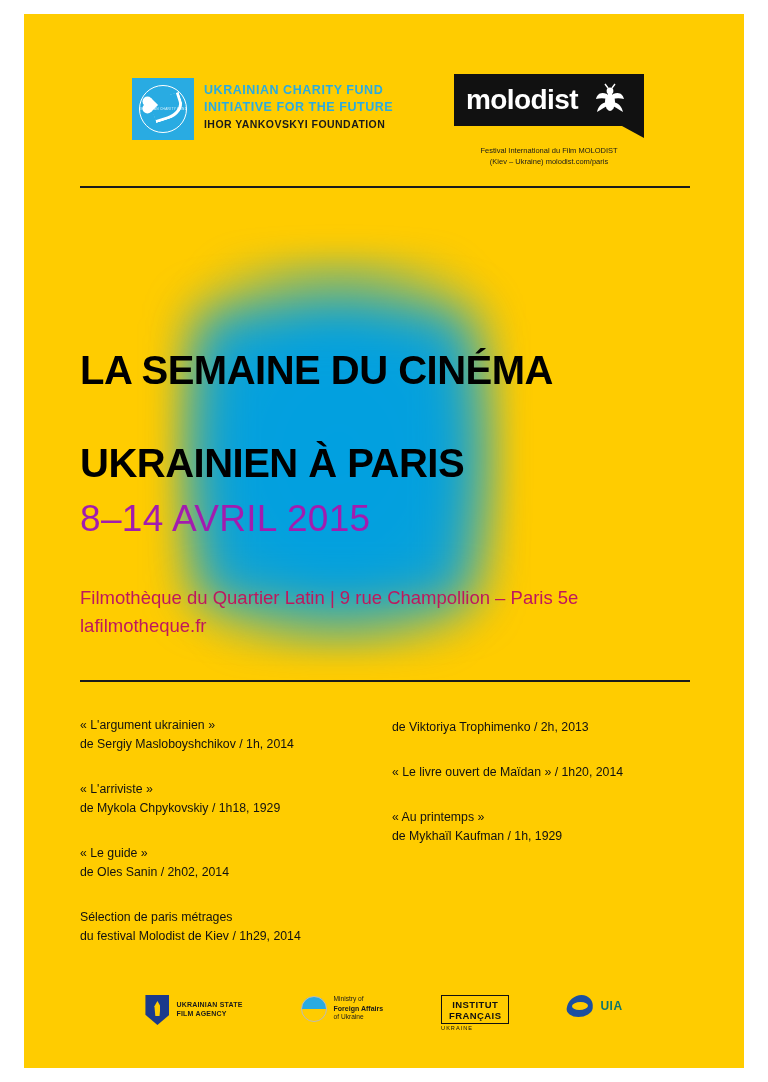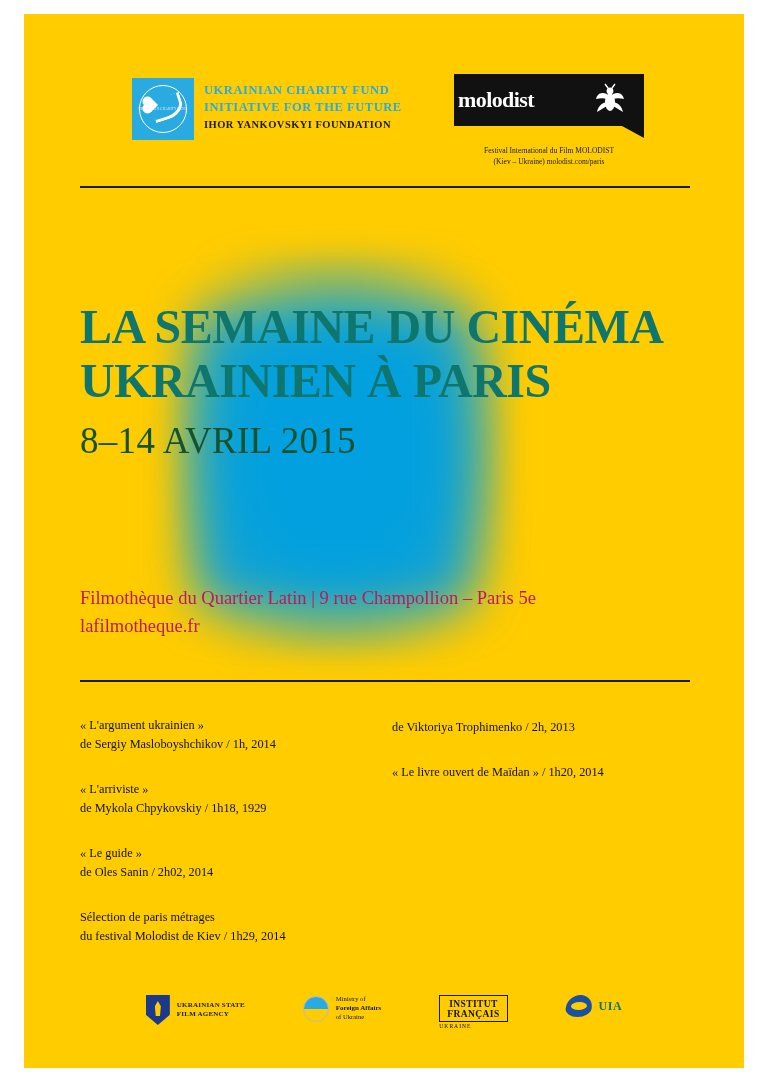--- a/index.html
+++ b/index.html
@@ -12,21 +12,20 @@
     height: 1082px;
     font-family: "Liberation Sans", sans-serif;
     overflow: hidden;
   }
   .poster {
     position: relative;
     width: 768px;
     height: 1082px;
     background: #ffffff;
     box-sizing: border-box;
-    font-family: Liberation Serif, serif;
   }
   .poster-inner {
     position: absolute;
     left: 24px;
     top: 14px;
     width: 720px;
     height: 1054px;
     background: #FFCC00;
     overflow: hidden;
   }
@@ -170,24 +169,24 @@
     position: absolute;
     right: -0px;
     bottom: -12px;
     width: 0;
     height: 0;
     border-left: 22px solid transparent;
     border-top: 12px solid #111111;
   }
   .molodist-word {
     color: #ffffff;
-    font-size: 22px;
+    font-size: 28px;
     font-weight: bold;
     letter-spacing: -0.6px;
-    padding-left: 4px;
+    padding-left: 12px;
   }
   .molodist-bug {
     position: absolute;
     right: 16px;
     top: 8px;
     width: 36px;
     height: 36px;
     color: #ffffff;
   }
   .molodist-sub {
@@ -210,31 +209,32 @@
   .rule-bottom { top: 666px; }
 
   
   .title-zone {
     position: absolute;
     left: 56px;
     top: 286px;
     width: 620px;
   }
   .title-line {
-    font-size: 48px;
+    font-size: 40px;
     font-weight: bold;
-    color: #0f766e;
+    color: #000000;
     letter-spacing: -0.5px;
     line-height: 1.12;
     white-space: nowrap;
+    margin-top: 48px;
   }
   .dates {
     margin-top: 14px;
     font-size: 37px;
-    color: #14532d;
+    color: #a21caf;
     letter-spacing: 0.3px;
     line-height: 1;
   }
 
   .venue {
     position: absolute;
     left: 56px;
     top: 570px;
     width: 630px;
     font-size: 18.5px;
@@ -416,20 +416,24 @@
         </div>
       </div>
       <div class="films-col right">
         <div class="film">
           <span class="d">de Viktoriya Trophimenko / 2h, 2013</span>
         </div>
         <div class="film">
           <span class="t">« Le livre ouvert de Maïdan » / 1h20, 2014</span>
           <span class="d"></span>
         </div>
+        <div class="film">
+          <span class="t">« Au printemps »</span>
+          <span class="d">de Mykhaïl Kaufman / 1h, 1929</span>
+        </div>
       </div>
     </div>
   </div>
 
   <div class="footer">
 
     <div class="sp">
       <div class="usfa-mark"></div>
       <div class="sp-text usfa-text">
         <div class="a">UKRAINIAN STATE</div>

